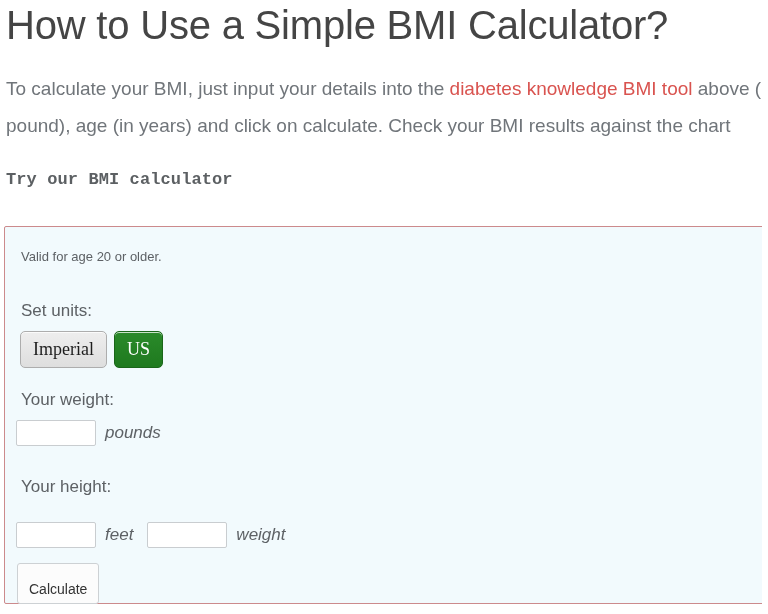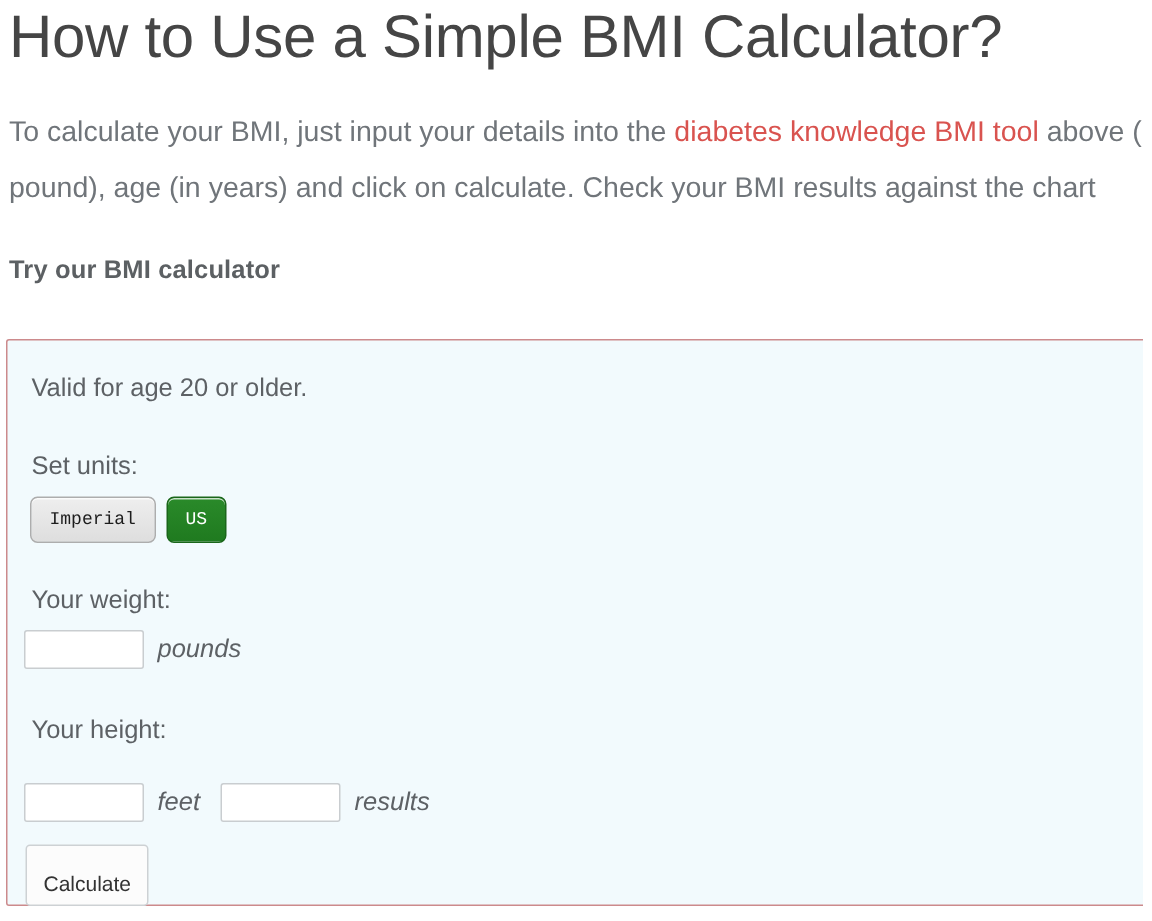--- a/index.html
+++ b/index.html
@@ -62,40 +62,41 @@
   .try-heading {
     position: absolute;
     left: 6px;
     top: 170px;
     margin: 0;
     font-size: 17px;
     font-weight: 700;
     color: #5c6063;
     white-space: nowrap;
     letter-spacing: 0.1px;
+    font-family: Liberation Mono, monospace;
   }
 
   
   .calc-panel {
     position: absolute;
     left: 4px;
     top: 226px;
     width: 840px;
     height: 378px;
     box-sizing: border-box;
     background: #f2fafd;
     border: 1.6px solid #cc8a8c;
     border-radius: 2px;
   }
 
   .calc-note {
     position: absolute;
     left: 16px;
     top: 22px;
-    font-size: 17px;
+    font-size: 13px;
     color: #5d6165;
     white-space: nowrap;
   }
 
   .field-label {
     position: absolute;
     font-size: 17px;
     color: #5d6165;
     white-space: nowrap;
   }
@@ -106,22 +107,22 @@
   
   .unit-row {
     position: absolute;
     left: 15px;
     top: 104px;
     display: flex;
     gap: 7px;
     align-items: flex-start;
   }
   .unit-btn {
-    font-family: Liberation Mono, monospace;
-    font-size: 12px;
+    font-family: Liberation Serif, serif;
+    font-size: 18px;
     line-height: 1;
     padding: 8px 12px 9px 12px;
     border: 1px solid #adadad;
     border-radius: 5px;
     background: linear-gradient(to bottom, #eeeeee 0%, #dedede 100%);
     color: #1d1d1d;
     cursor: pointer;
     box-shadow: 0 1px 0 rgba(255,255,255,0.75) inset;
   }
   .unit-btn.selected {
@@ -211,18 +212,18 @@
 
   <div class="input-row row-weight">
     <input class="num-input" type="text" value="" style="">
     <span class="unit-text">pounds</span>
   </div>
 
   <div class="input-row row-height">
     <input class="num-input" type="text" value="" style="">
     <span class="unit-text gap-right">feet</span>
     <input class="num-input" type="text" value="" style="">
-    <span class="unit-text">results</span>
+    <span class="unit-text">weight</span>
   </div>
 
   <button class="calculate-btn" type="button">Calculate</button>
 
 </div>
 
 </body></html>

